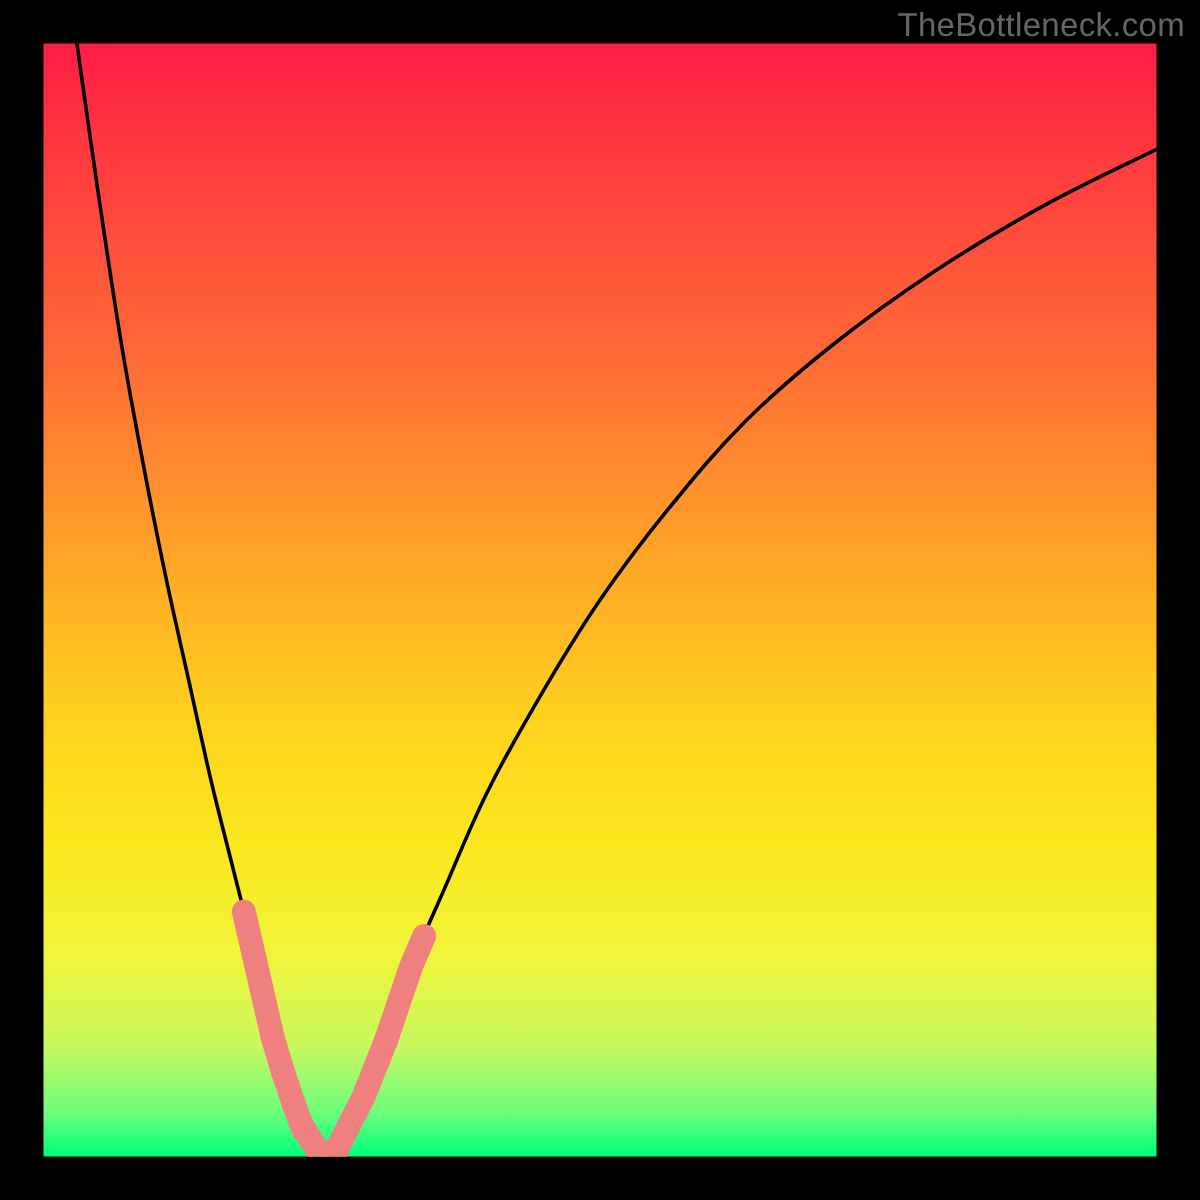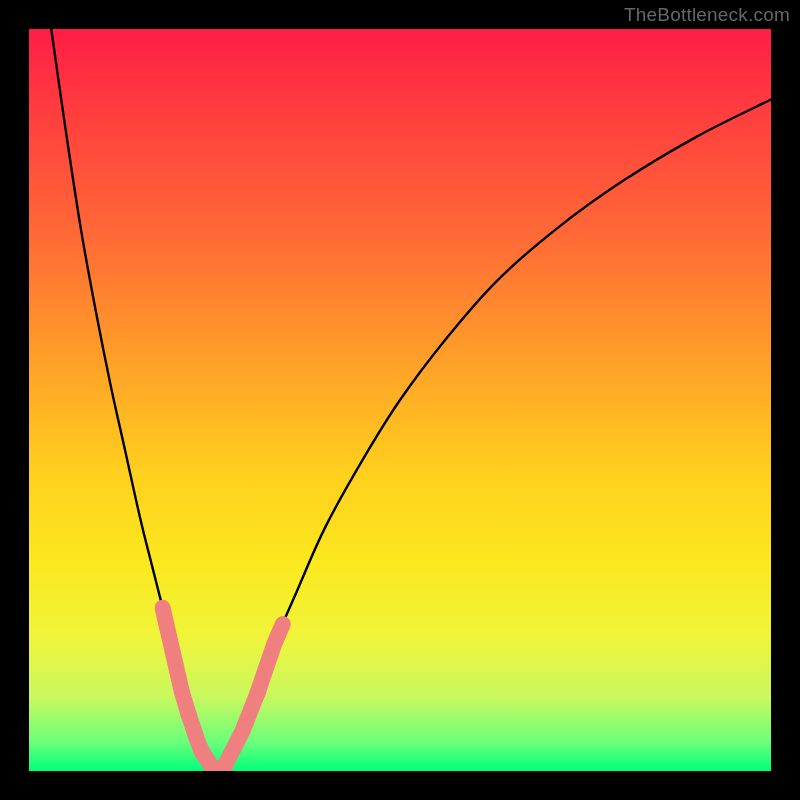--- a/index.html
+++ b/index.html
@@ -42,21 +42,21 @@
     left: 0;
     top: 0;
     width: 742px;
     height: 742px;
   }
   .watermark {
     position: absolute;
     top: 4px;
     right: 10px;
     color: #666;
-    font-size: 19px;
+    font-size: 22px;
     font-weight: 500;
     letter-spacing: 0.2px;
     user-select: none;
     text-align: right;
   }
 </style>
 </head>
 <body>
 <div class="wrap">
 

